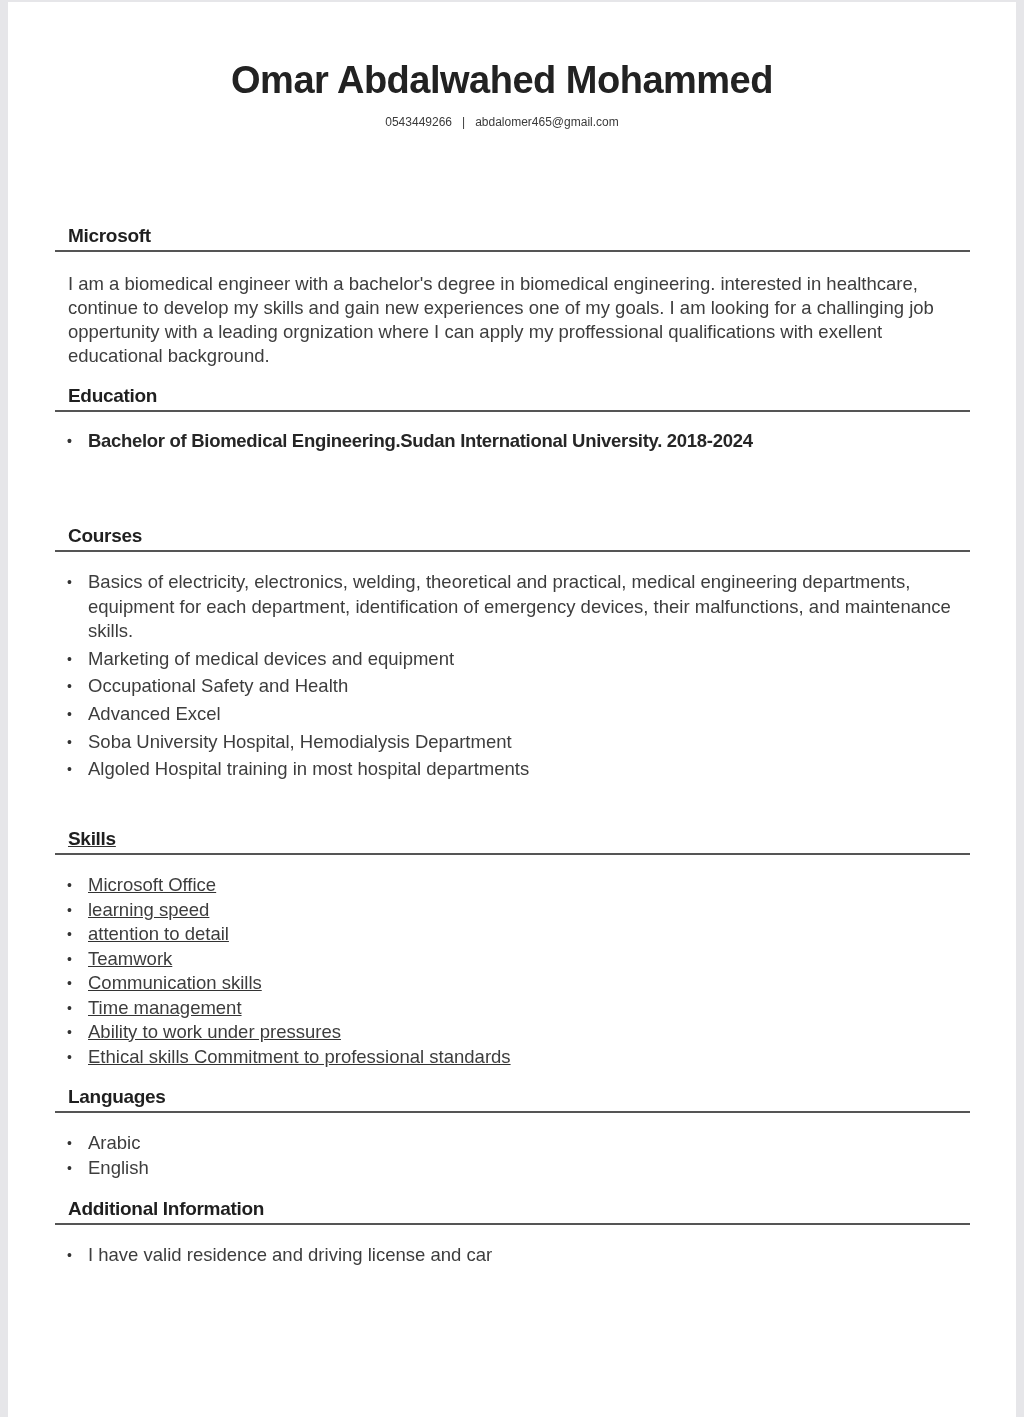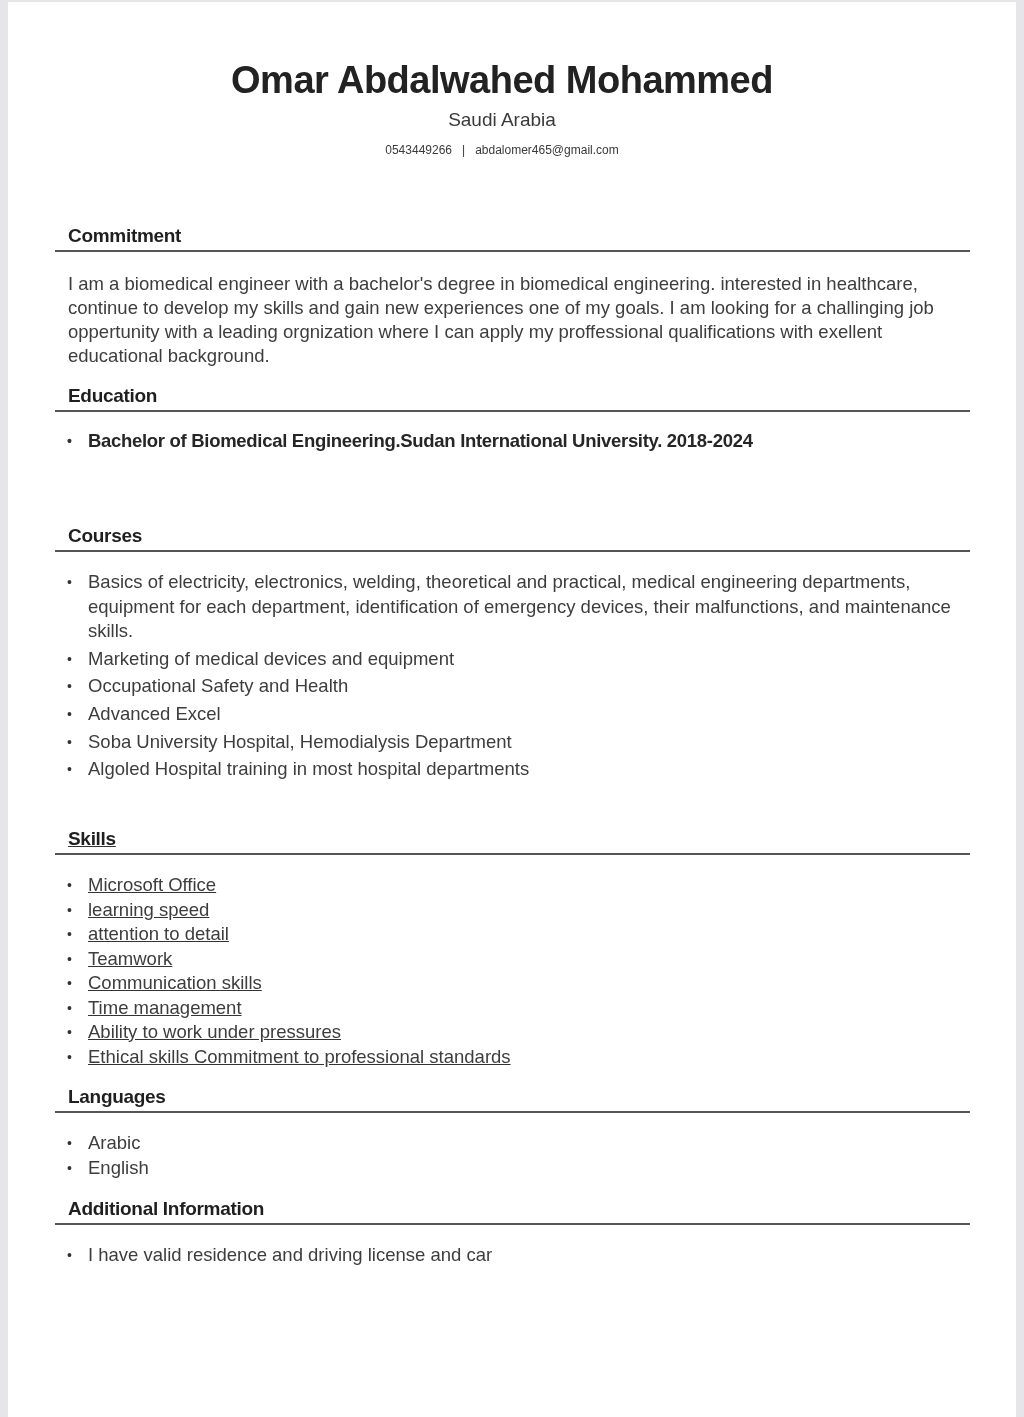--- a/index.html
+++ b/index.html
@@ -51,28 +51,27 @@
   ul.items.bold li { font-weight: bold; color: #262626; letter-spacing: -0.3px; }
   ul.items.courses li { margin-bottom: 3px; }
 </style>
 </head>
 <body>
 
 <div class="sheet"></div>
 
 <div class="header">
   <h1 class="name">Omar Abdalwahed Mohammed</h1>
-  <div class="location">Saudi Arabia</div>
   <div class="contact">
     <span>0543449266</span><span class="sep">|</span><span>abdalomer465@gmail.com</span>
   </div>
 </div>
 
 <div class="section" style="top:224px;">
-  <div class="section-title">Commitment</div>
+  <div class="section-title">Microsoft</div>
   <div class="para" style="margin-top:20px;">I am a biomedical engineer with a bachelor's degree in biomedical engineering. interested in healthcare, continue to develop my skills and gain new experiences one of my goals. I am looking for a challinging job oppertunity with a leading orgnization where I can apply my proffessional qualifications with exellent educational background.</div>
 </div>
 
 <div class="section" style="top:384px;">
   <div class="section-title">Education</div>
   <ul class="items bold" style="margin-top:17px;">
     <li><span class="bullet">•</span><span>Bachelor of Biomedical Engineering.Sudan International University. 2018-2024</span></li>
   </ul>
 </div>
 

